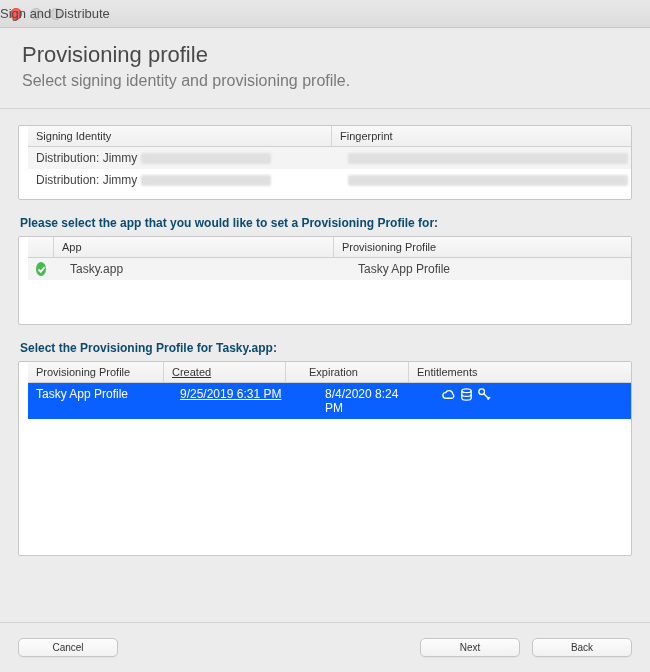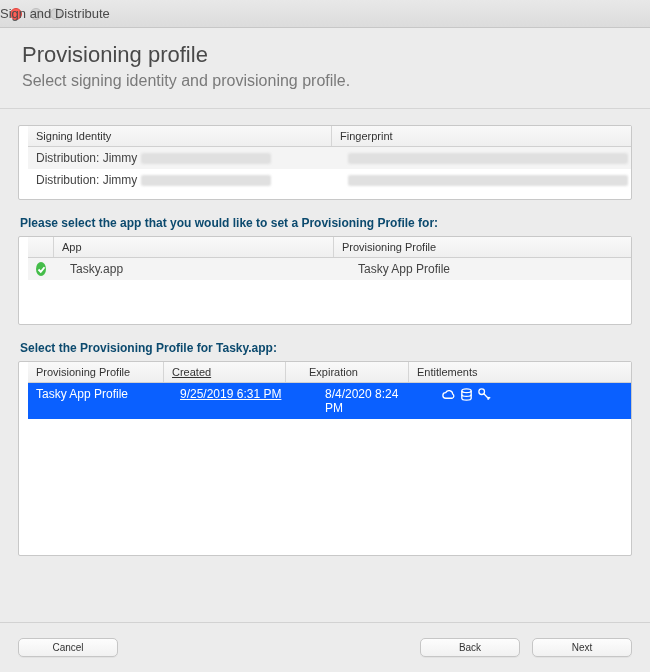--- a/index.html
+++ b/index.html
@@ -203,15 +203,15 @@
         </div>
       </div>
     </div>
   </div>
 
 </div>
 
 <div class="footer">
   <button class="btn">Cancel</button>
   <div class="spacer"></div>
+  <button class="btn">Next</button>
   <button class="btn">Back</button>
-  <button class="btn">Next</button>
 </div>
 
 </body></html>

